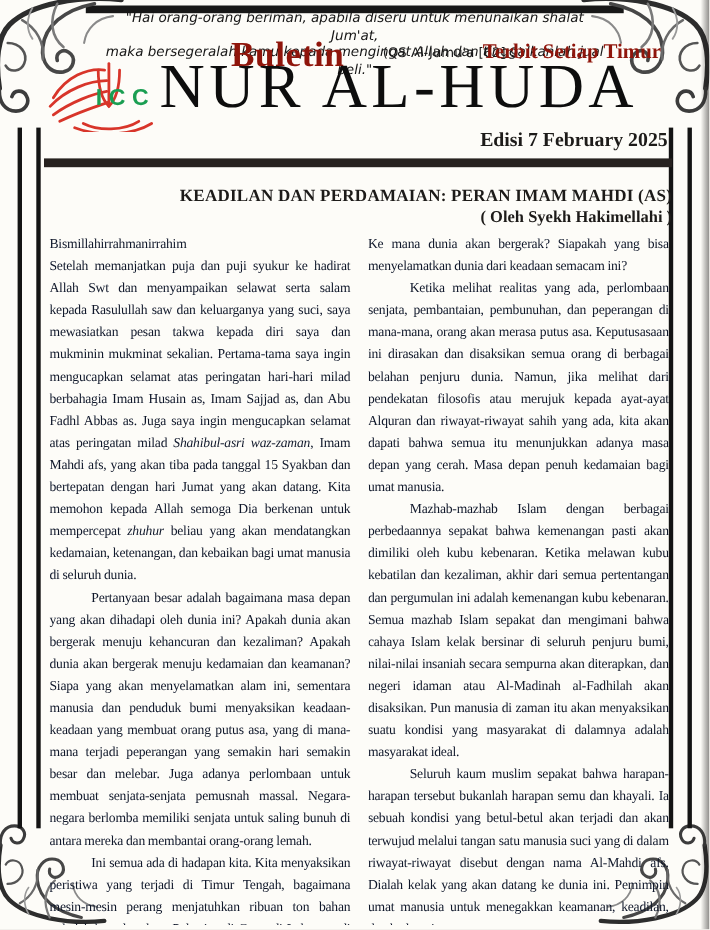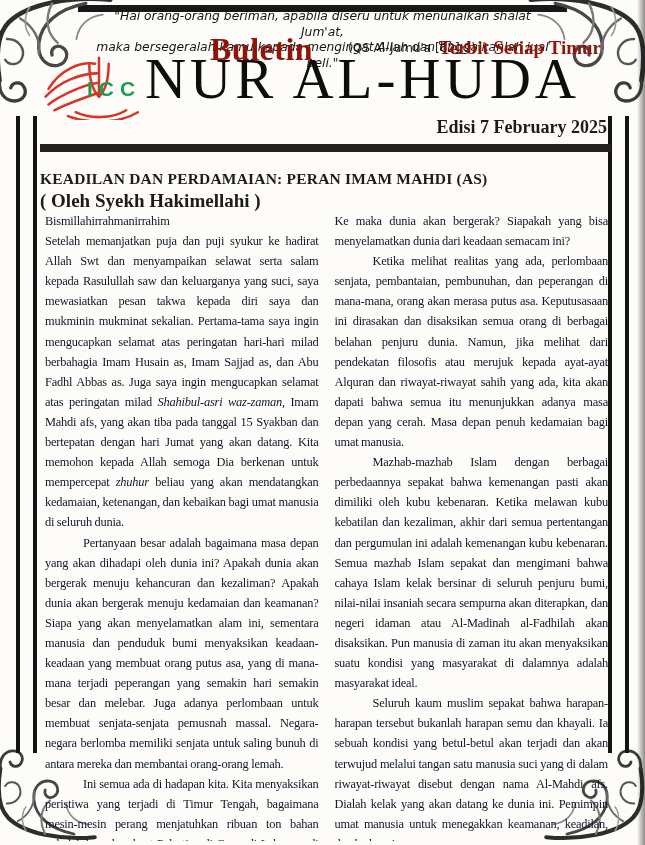--- a/index.html
+++ b/index.html
@@ -37,24 +37,24 @@
   .logo .logo-text{position:absolute;left:47px;top:25px;
     font-family:"Liberation Sans",sans-serif;font-weight:bold;font-size:21px;
     letter-spacing:6px;color:var(--logo-green);}
   .masthead-title{position:absolute;top:50px;left:116px;right:36px;
     text-align:center;font-size:57px;line-height:58px;font-weight:normal;
     letter-spacing:4px;color:#0d0d0d;white-space:nowrap;}
   .tagline{position:absolute;top:119px;left:45px;font-size:17px;font-weight:bold;}
   .edition{position:absolute;top:117px;right:38px;font-size:18px;font-weight:bold;}
   .divider-bar{position:absolute;top:144px;left:40px;right:34px;height:8px;background:#272220;}
   
-  .headline{position:absolute;top:170px;left:40px;right:34px;text-align:left;
+  .headline{position:absolute;top:170px;left:40px;right:34px;text-align:right;
     font-size:15.5px;font-weight:bold;letter-spacing:.2px;}
-  .byline{position:absolute;top:190px;left:40px;right:34px;text-align:left;
-    font-size:19px;font-weight:bold;}
+  .byline{position:absolute;top:190px;left:40px;right:34px;text-align:right;
+    font-size:15px;font-weight:bold;}
   .columns{position:absolute;top:211px;left:45px;right:37px;bottom:4px;
     display:flex;gap:16px;overflow:hidden;}
   .col{flex:1 1 0;overflow:hidden;}
   .col p{margin:0;text-align:justify;font-size:12.4px;line-height:20.1px;
     letter-spacing:-0.2px;word-spacing:-0.3px;color:#0f172a;}
   .col p.indent{text-indent:38px;}
   .col .it{font-style:italic;}
 </style>
 </head>
 <body>
@@ -132,21 +132,21 @@
   <div class="byline">( Oleh Syekh Hakimellahi )</div>
 
   <div class="columns">
     <div class="col">
         <p><span>Bismillahirrahmanirrahim</span></p>
         <p><span>Setelah memanjatkan puja dan puji syukur ke hadirat Allah Swt dan menyampaikan selawat serta salam kepada Rasulullah saw dan keluarganya yang suci, saya mewasiatkan pesan takwa kepada diri saya dan mukminin mukminat sekalian. Pertama-tama saya ingin mengucapkan selamat atas peringatan hari-hari milad berbahagia Imam Husain as, Imam Sajjad as, dan Abu Fadhl Abbas as. Juga saya ingin mengucapkan selamat atas peringatan milad </span><span class="it">Shahibul-asri waz-zaman</span><span>, Imam Mahdi afs, yang akan tiba pada tanggal 15 Syakban dan bertepatan dengan hari Jumat yang akan datang. Kita memohon kepada Allah semoga Dia berkenan untuk mempercepat </span><span class="it">zhuhur</span><span> beliau yang akan mendatangkan kedamaian, ketenangan, dan kebaikan bagi umat manusia di seluruh dunia.</span></p>
         <p class="indent"><span>Pertanyaan besar adalah bagaimana masa depan yang akan dihadapi oleh dunia ini? Apakah dunia akan bergerak menuju kehancuran dan kezaliman? Apakah dunia akan bergerak menuju kedamaian dan keamanan? Siapa yang akan menyelamatkan alam ini, sementara manusia dan penduduk bumi menyaksikan keadaan-keadaan yang membuat orang putus asa, yang di mana-mana terjadi peperangan yang semakin hari semakin besar dan melebar. Juga adanya perlombaan untuk membuat senjata-senjata pemusnah massal. Negara-negara berlomba memiliki senjata untuk saling bunuh di antara mereka dan membantai orang-orang lemah.</span></p>
         <p class="indent"><span>Ini semua ada di hadapan kita. Kita menyaksikan peristiwa yang terjadi di Timur Tengah, bagaimana mesin-mesin perang menjatuhkan ribuan ton bahan peledak kepada rakyat Palestina di Gaza, di Lebanon, di Suriah, dan negara-negara lain.</span></p>
       </div>
     <div class="col">
-        <p><span>Ke maka dunia akan bergerak? Siapakah yang bisa menyelamatkan dunia dari keadaan semacam ini?</span></p>
+        <p><span>Ke mana dunia akan bergerak? Siapakah yang bisa menyelamatkan dunia dari keadaan semacam ini?</span></p>
         <p class="indent"><span>Ketika melihat realitas yang ada, perlombaan senjata, pembantaian, pembunuhan, dan peperangan di mana-mana, orang akan merasa putus asa. Keputusasaan ini dirasakan dan disaksikan semua orang di berbagai belahan penjuru dunia. Namun, jika melihat dari pendekatan filosofis atau merujuk kepada ayat-ayat Alquran dan riwayat-riwayat sahih yang ada, kita akan dapati bahwa semua itu menunjukkan adanya masa depan yang cerah. Masa depan penuh kedamaian bagi umat manusia.</span></p>
         <p class="indent"><span>Mazhab-mazhab Islam dengan berbagai perbedaannya sepakat bahwa kemenangan pasti akan dimiliki oleh kubu kebenaran. Ketika melawan kubu kebatilan dan kezaliman, akhir dari semua pertentangan dan pergumulan ini adalah kemenangan kubu kebenaran. Semua mazhab Islam sepakat dan mengimani bahwa cahaya Islam kelak bersinar di seluruh penjuru bumi, nilai-nilai insaniah secara sempurna akan diterapkan, dan negeri idaman atau Al-Madinah al-Fadhilah akan disaksikan. Pun manusia di zaman itu akan menyaksikan suatu kondisi yang masyarakat di dalamnya adalah masyarakat ideal.</span></p>
         <p class="indent"><span>Seluruh kaum muslim sepakat bahwa harapan-harapan tersebut bukanlah harapan semu dan khayali. Ia sebuah kondisi yang betul-betul akan terjadi dan akan terwujud melalui tangan satu manusia suci yang di dalam riwayat-riwayat disebut dengan nama Al-Mahdi afs. Dialah kelak yang akan datang ke dunia ini. Pemimpin umat manusia untuk menegakkan keamanan, keadilan, dan kedamaian.</span></p>
       </div>
   </div>
 
   <div class="scan-edge"></div>
 </div>
 
 </body></html>

